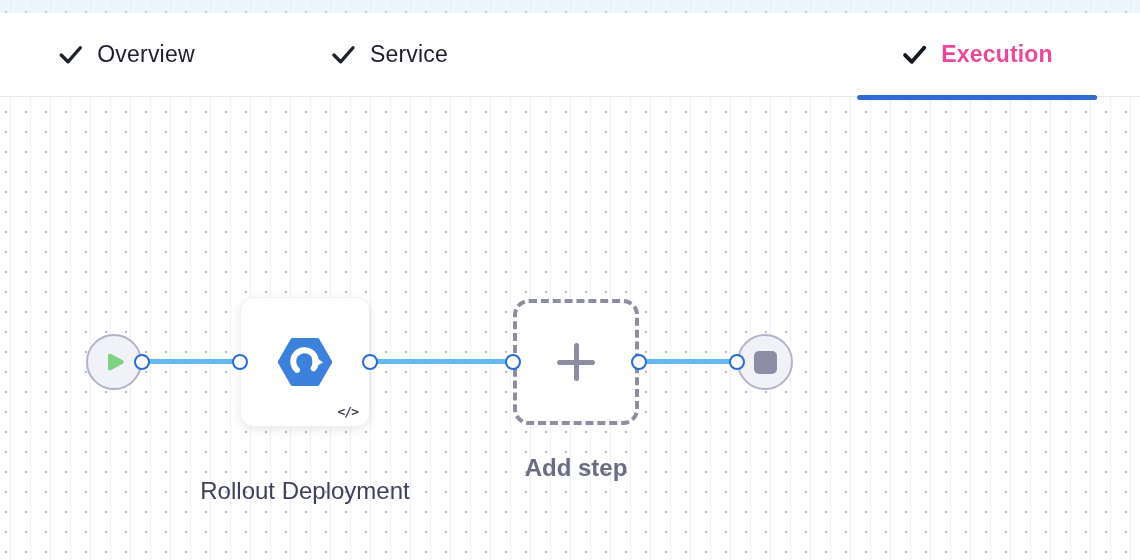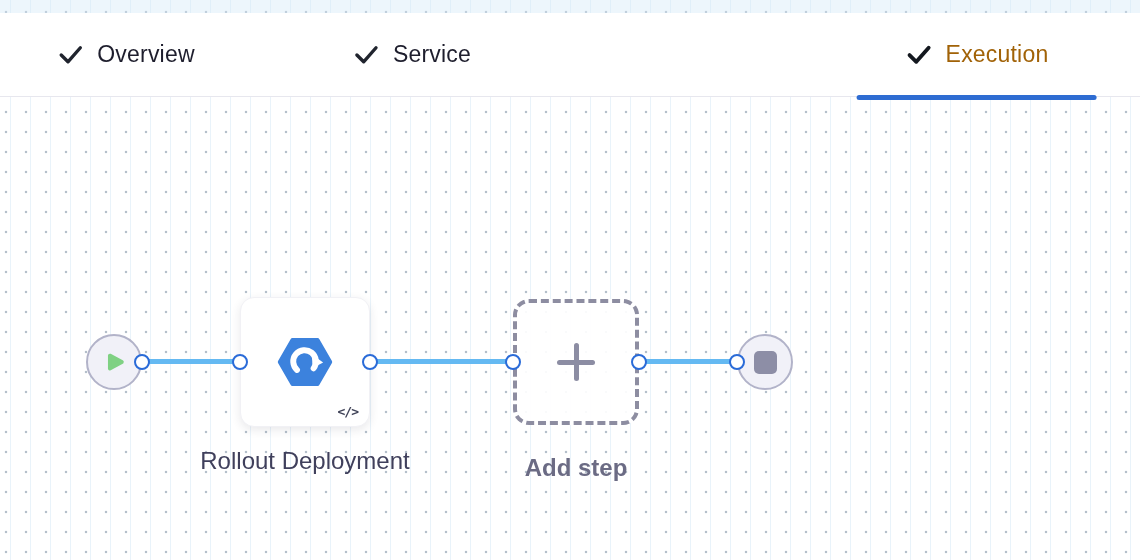--- a/index.html
+++ b/index.html
@@ -28,27 +28,27 @@
     position:absolute; left:0; top:13px; width:100%; height:84px;
     background:#ffffff; border-bottom:1px solid #e7e7ee; z-index:20;
   }
   .tab {
     position:absolute; top:0; height:100%;
     transform:translateX(-50%);
     display:flex; align-items:center; gap:13px;
     cursor:pointer; white-space:nowrap;
   }
   .tab-label { font-size:23px; color:#1e1e2d; font-weight:400; letter-spacing:0.2px; }
-  .tab.active .tab-label { font-weight:400; color:#a16207;text-align:center; }
+  .tab.active .tab-label { font-weight:700; color:#ec4899;text-align:center; }
   .tab-check { width:27px; height:27px; display:block; }
   .tab-underline {
     position:absolute; left:50%; bottom:-4px; transform:translateX(-50%);
     width:240px; height:5px; border-radius:4px; background:#2e6cd2;
   }
-  .t1 { left:126px; } .t2 { left:412px; } .t3 { left:690px; } .t4 { left:977px; }
+  .t1 { left:126px; } .t2 { left:389px; } .t3 { left:690px; } .t4 { left:977px; }
 
   
   .edge {
     position:absolute; top:359px; height:5px; background:#64b9f2;
     border-radius:3px; z-index:2;
   }
   .edge1 { left:142px; width:98px; }
   .edge2 { left:370px; width:143px; }
   .edge3 { left:639px; width:98px; }
 
@@ -94,21 +94,21 @@
   .plus::before, .plus::after {
     content:""; position:absolute; background:#8c8da3; border-radius:2.5px;
   }
   .plus::before { left:0; top:17px; width:38px; height:4.5px; }
   .plus::after  { left:17px; top:0; width:4.5px; height:38px; }
 
   .node-label {
     position:absolute; z-index:5; text-align:center;
     font-size:24px; line-height:42px; color:#40405c;
   }
-  .label-rollout { left:195px; top:440px; width:220px; }
+  .label-rollout { left:195px; top:470px; width:220px; }
   .label-addstep { left:576px; top:447px; transform:translateX(-50%); color:#6b6b84;font-weight:bold; }
 </style>
 </head>
 <body>
 
 <div class="app">
 
   <div class="canvas"></div>
   <div class="top-strip"></div>
 

